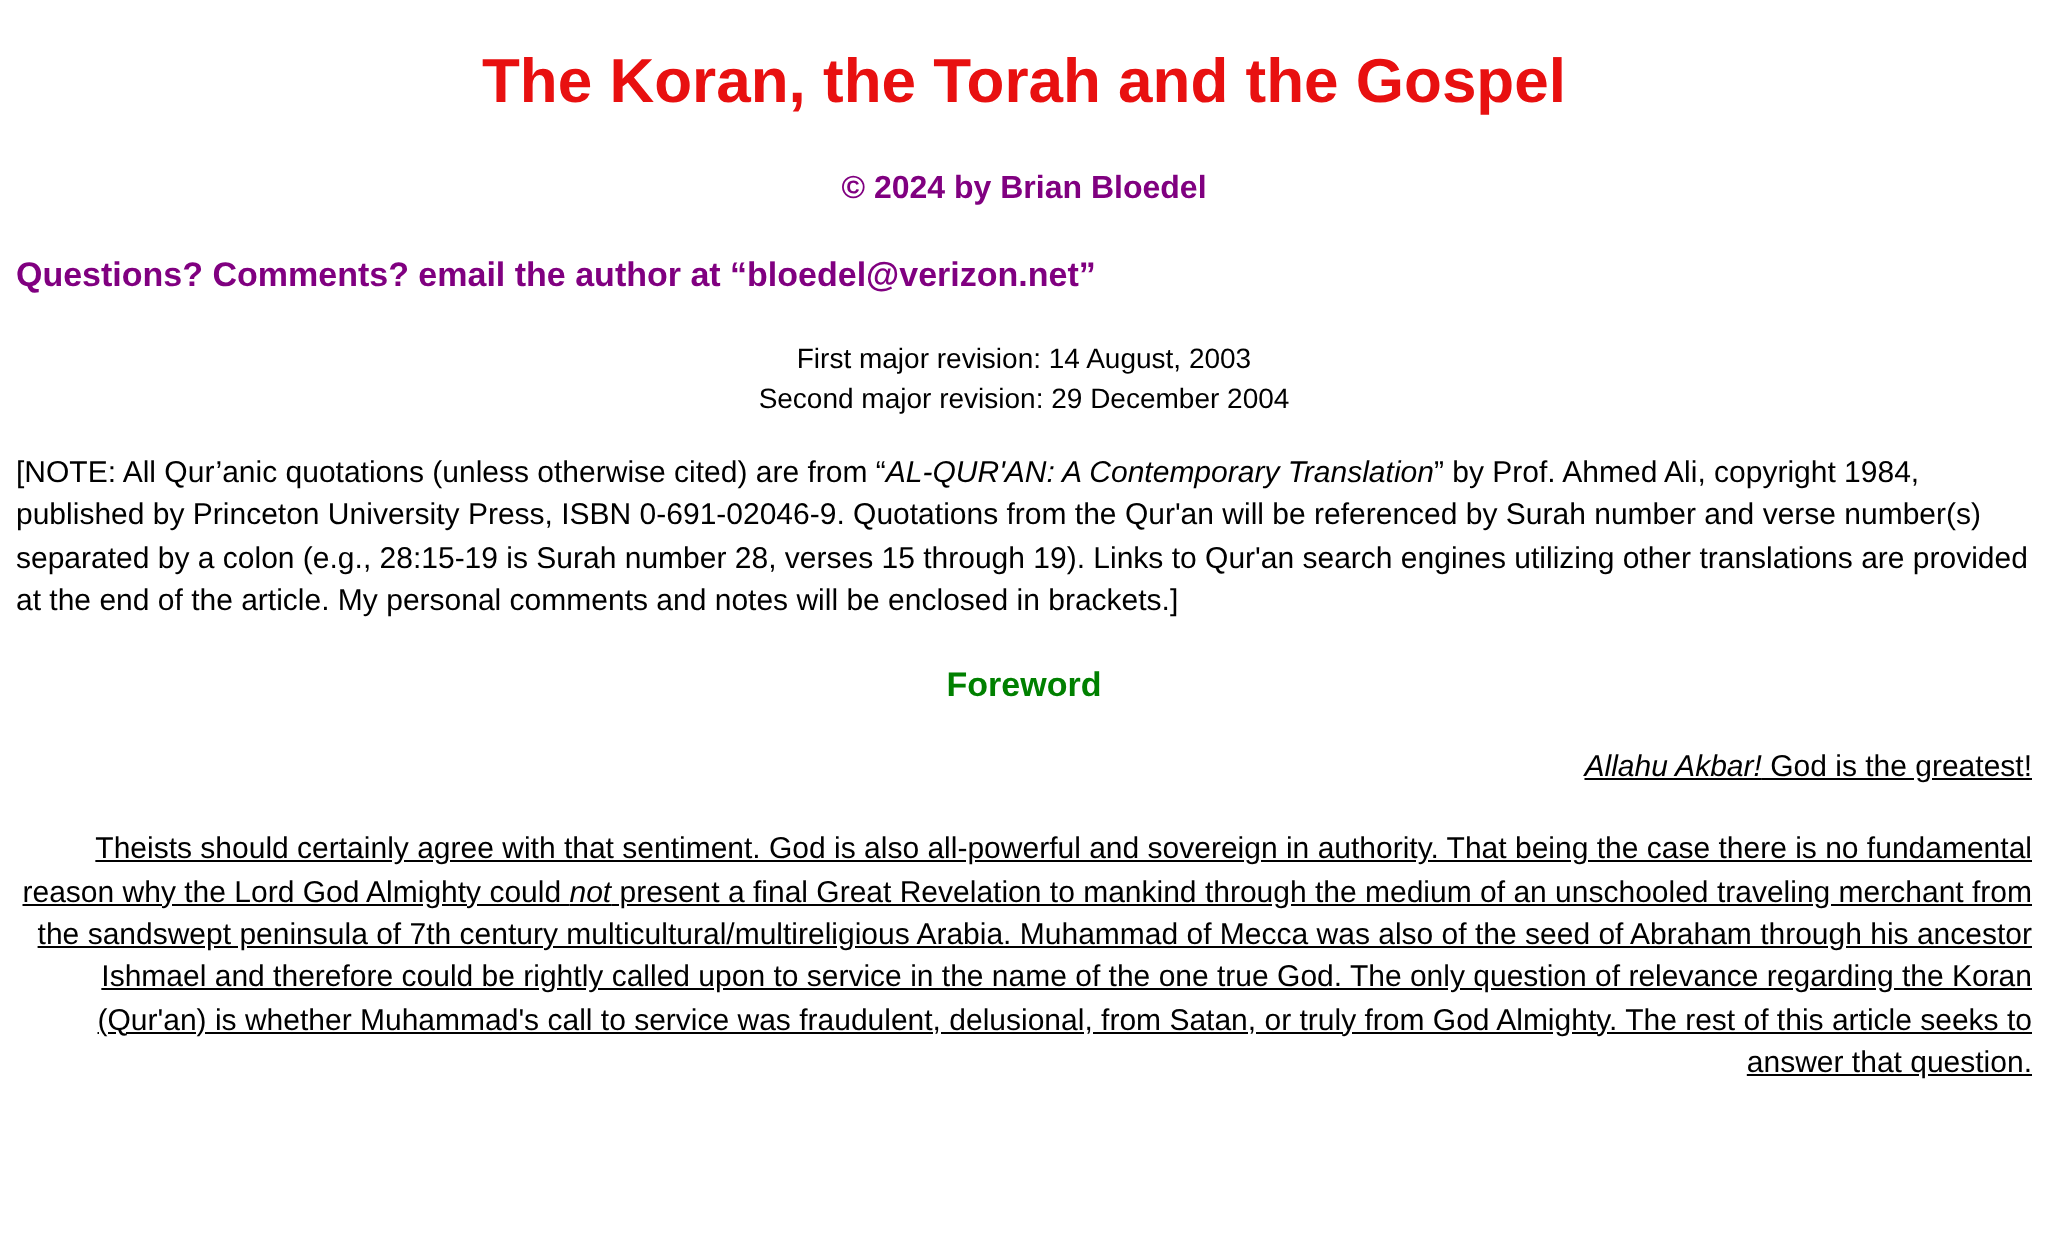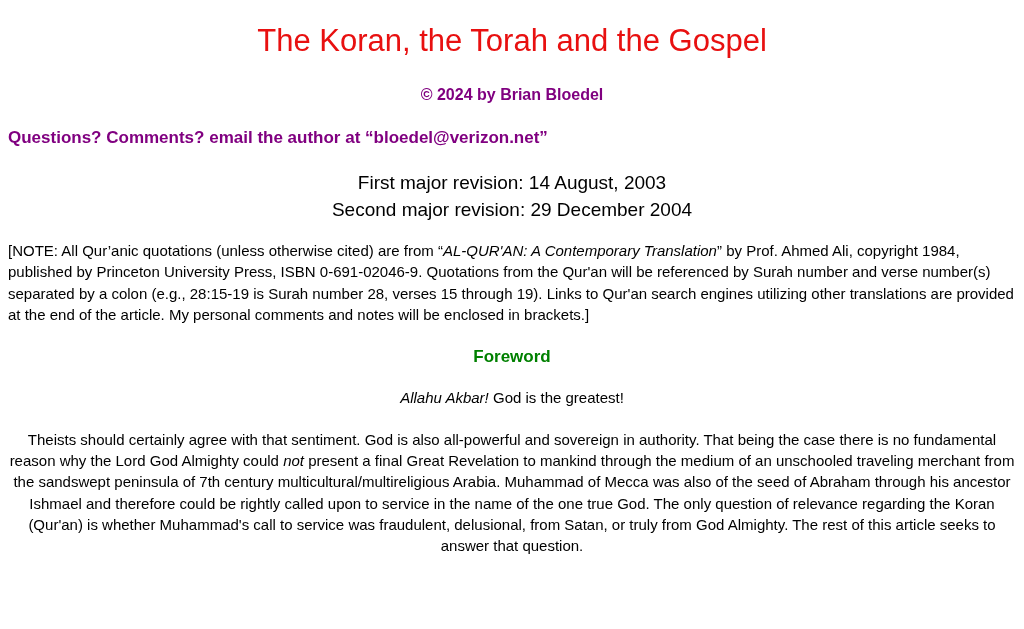--- a/index.html
+++ b/index.html
@@ -15,21 +15,21 @@
     overflow: hidden;
   }
   .page {
     padding: 10px 8px 0 8px;
     box-sizing: border-box;
   }
   .main-title {
     text-align: center;
     color: #e81010;
     font-size: 31px;
-    font-weight: normal;
+    font-weight: bold;
     margin: 12px 0 2px 0;
     line-height: 1.2;
   }
   .subtitle {
     text-align: center;
     color: #008000;
     font-size: 21px;
     font-weight: bold;
     margin: 24px 60px 0 60px;
     line-height: 1.3;
@@ -43,21 +43,21 @@
   }
   .contact {
     text-align: left;
     color: #800080;
     font-size: 17px;
     font-weight: bold;
     margin: 24px 0 0 0;
   }
   .revisions {
     text-align: center;
-    font-size: 19px;
+    font-size: 14px;
     margin: 22px 0 0 0;
     line-height: 1.42;
     color: #000;
   }
   .note {
     font-size: 15px;
     line-height: 1.42;
     margin: 16px 0 0 0;
     text-align: left;
     color: #000;
@@ -70,22 +70,23 @@
     text-align: center;
     color: #008000;
     font-size: 17px;
     font-weight: bold;
     margin: 22px 0 0 0;
   }
   .para {
     font-size: 15px;
     line-height: 1.42;
     margin: 20px 0 0 0;
-    text-align: center;
+    text-align: right;
     color: #000;
+    text-decoration: underline;
   }
   .para i, .para em {
     font-style: italic;
   }
   .inline-italic {
     font-style: italic;
   }
 </style>
 </head>
 <body>

